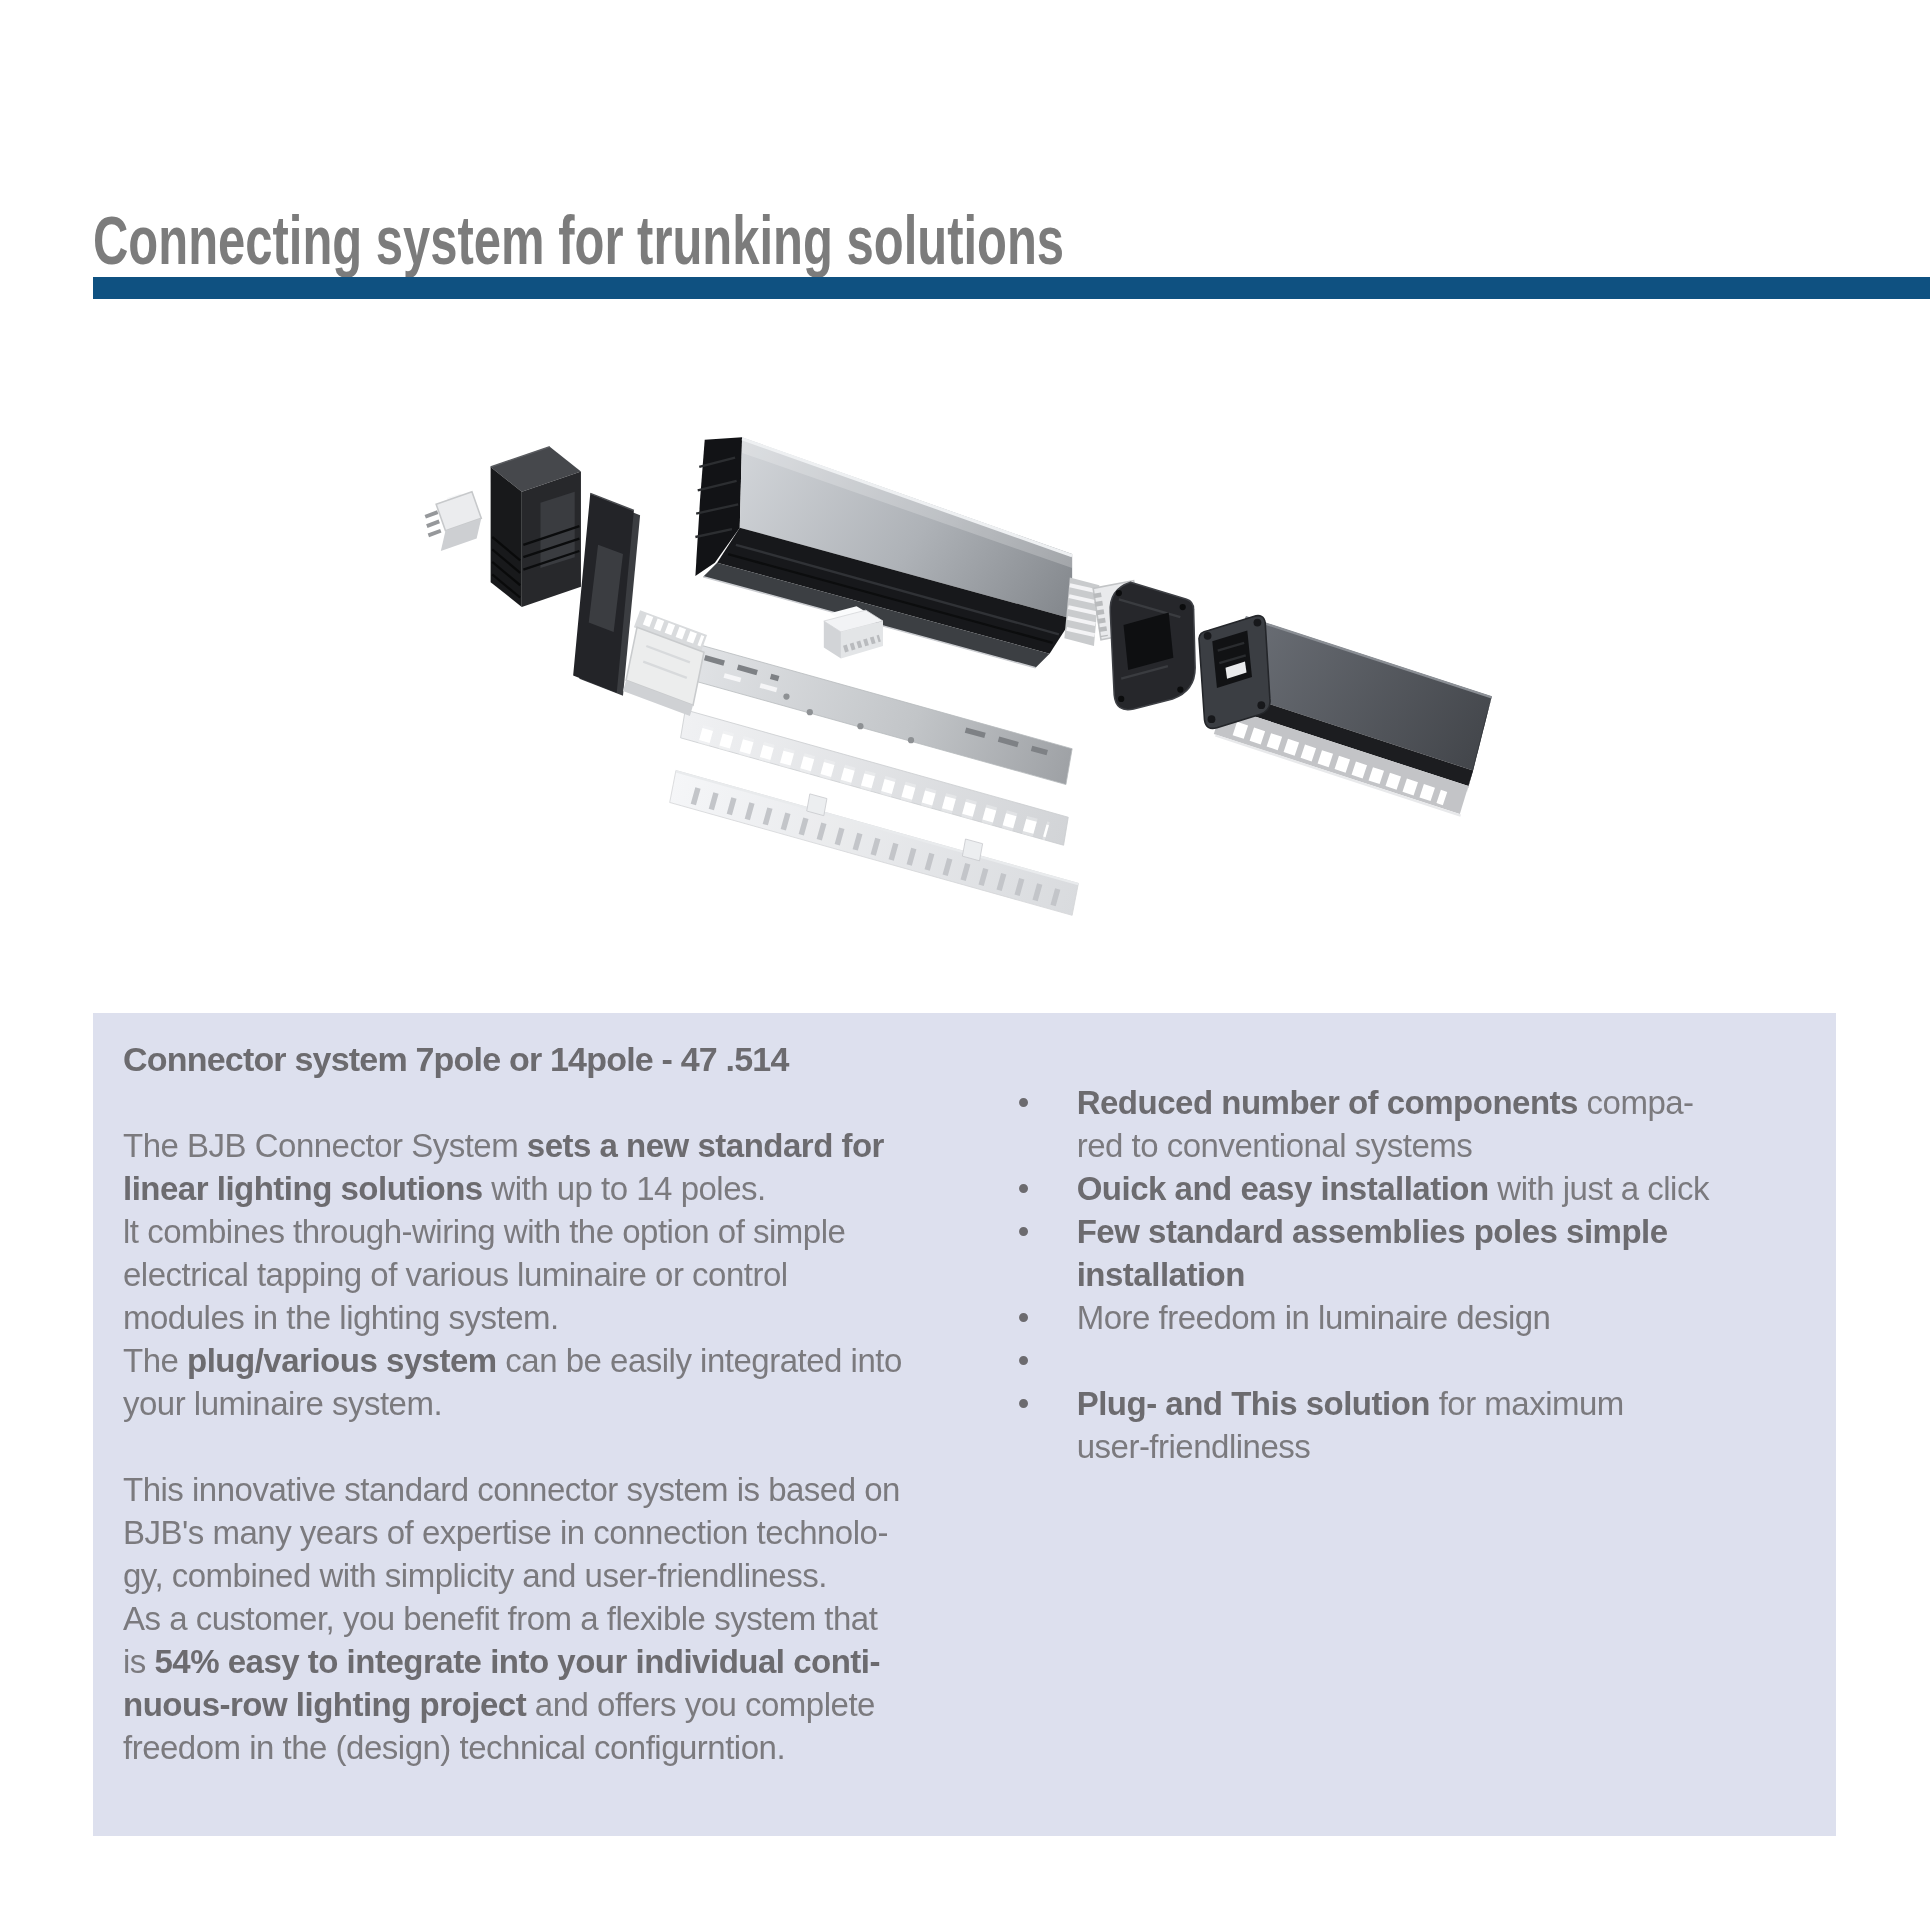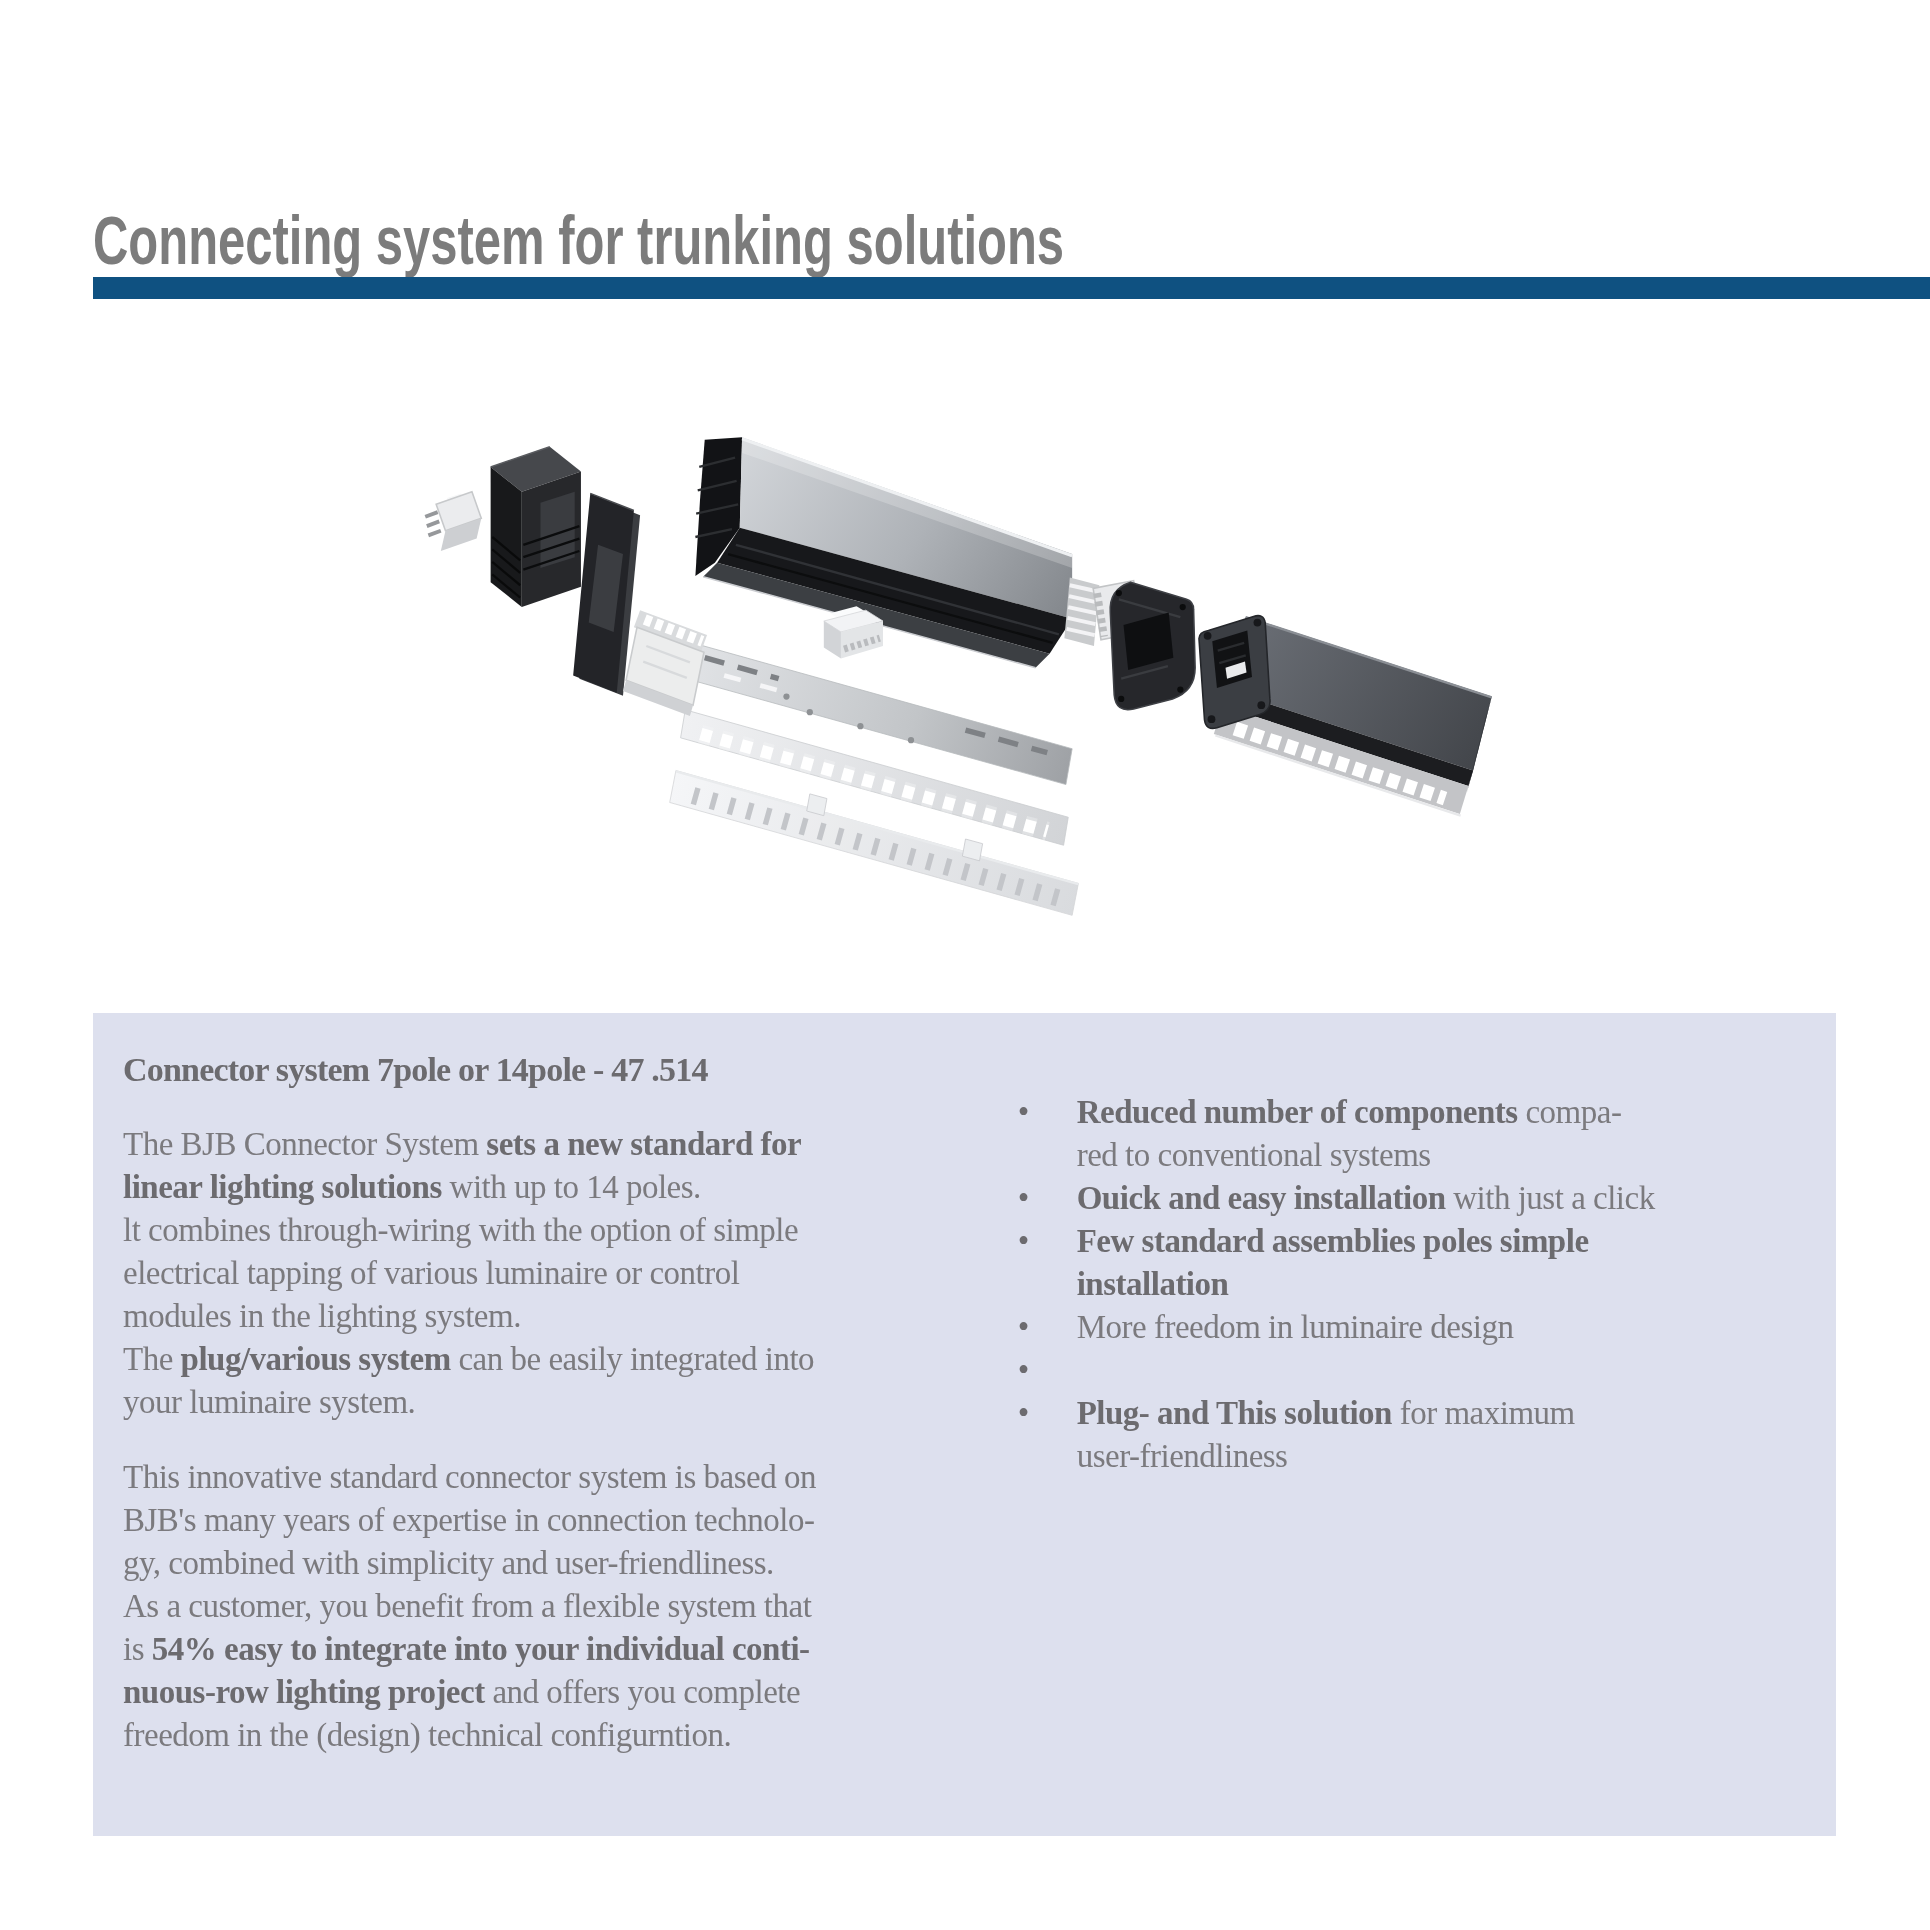--- a/index.html
+++ b/index.html
@@ -10,31 +10,31 @@
   #page{position:absolute;inset:0;}
   .title{
     position:absolute;left:93px;top:201px;margin:0;
     font-size:68px;font-weight:700;color:#7c7c7c;white-space:pre;
     transform:scaleX(.72);transform-origin:left top;letter-spacing:0;
   }
   .rule{position:absolute;left:93px;top:277px;width:1837px;height:22px;background:#0f5181;}
   .figure{position:absolute;left:405px;top:428px;width:1121px;height:506px;}
   .figure svg{display:block;width:100%;height:100%;}
   .infobox{position:absolute;left:93px;top:1013px;width:1743px;height:823px;background:#dde0ee;}
-  .col{position:absolute;top:35px;font-family:Liberation Serif, serif;}
+  .col{position:absolute;top:25px;}
   .col-l{left:30px;width:895px;}
   .col-r{left:920px;width:809px;}
   .bhead{
     margin:0;font-size:34px;line-height:43px;font-weight:700;color:#6c6b6f;
     letter-spacing:-0.8px;white-space:pre;
   }
   .body{
     font-size:33px;line-height:43px;color:#7b7a7e;letter-spacing:-0.5px;white-space:pre;
   }
-  .para{margin-top:32px;}
+  .para{margin-top:43px;}
   .b{font-weight:700;color:#6c6b6f;}
   .bullets{margin-top:43px;}
   .bullet{display:flex;}
   .dot{flex:0 0 59px;padding-left:4.7px;font-size:33px;line-height:43px;color:#6c6b6f;}
   .btxt{white-space:pre;}
 </style>
 </head>
 <body>
 
 <div id="page">

